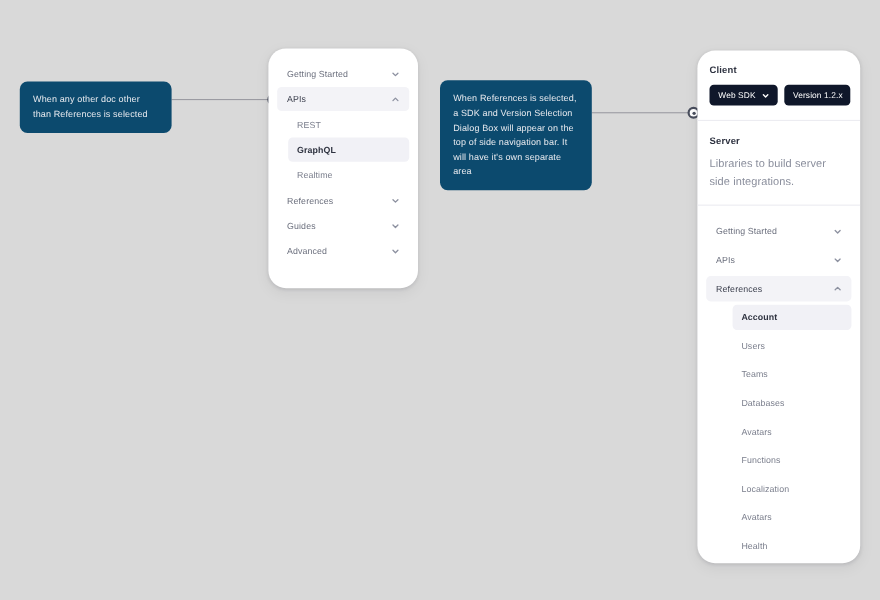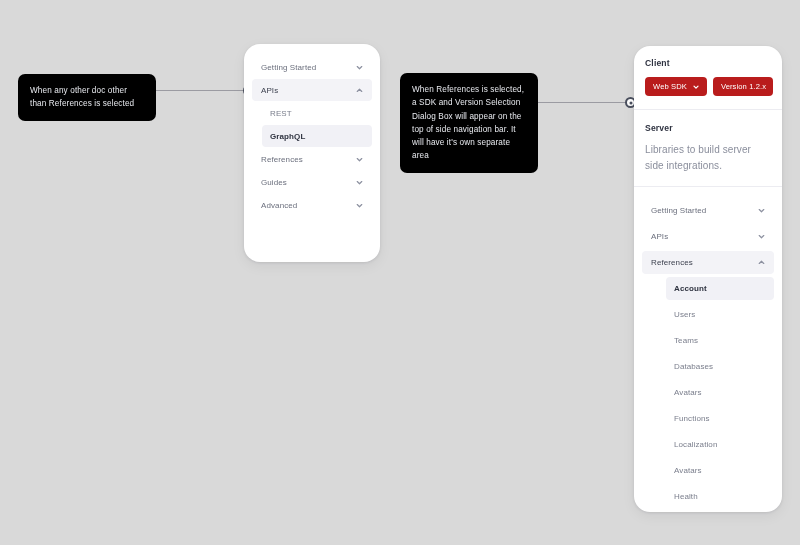--- a/index.html
+++ b/index.html
@@ -44,21 +44,21 @@
     transform: translate(-50%, -50%);
     width: 3px;
     height: 3px;
     border-radius: 50%;
     background: #4a4f5e;
   }
 
   
   .note {
     position: absolute;
-    background: #000000;
+    background: #0c4a6e;
     color: #e8eaef;
     border-radius: 7px;
     font-size: 8.2px;
     line-height: 1.62;
     padding: 10px 12px;
     box-sizing: border-box;
     letter-spacing: 0.12px;
   }
   .note-1 { left: 18px;  top: 74px;  width: 138px; }
   .note-2 { left: 400px; top: 73px;  width: 138px; }
@@ -164,21 +164,21 @@
     margin: 0;
   }
   .pill-row {
     display: flex;
     gap: 6px;
   }
   .pill {
     display: flex;
     align-items: center;
     gap: 5px;
-    background: #b91c1c;
+    background: #0f172a;
     color: #ffffff;
     border-radius: 4px;
     font-size: 7.6px;
     padding: 5px 7px 5px 8px;
     letter-spacing: 0.1px;
     white-space: nowrap;
     border: none;
     cursor: pointer;
     font-family: "Liberation Sans", sans-serif;
   }
@@ -221,20 +221,23 @@
         <svg class="chev" viewBox="0 0 12 12">
             <path d="M3 7.3 L6 4.3 L9 7.3"></path>
           </svg>
       </div>
 
       <div class="nav-sub">
         <span class="lbl">REST</span>
       </div>
       <div class="nav-sub active">
         <span class="lbl">GraphQL</span>
+      </div>
+      <div class="nav-sub">
+        <span class="lbl">Realtime</span>
       </div>
 
       <div class="nav-row">
         <span class="lbl">References</span>
         <svg class="chev" viewBox="0 0 12 12">
             <path d="M3 4.7 L6 7.7 L9 4.7"></path>
           </svg>
       </div>
 
       <div class="nav-row">

